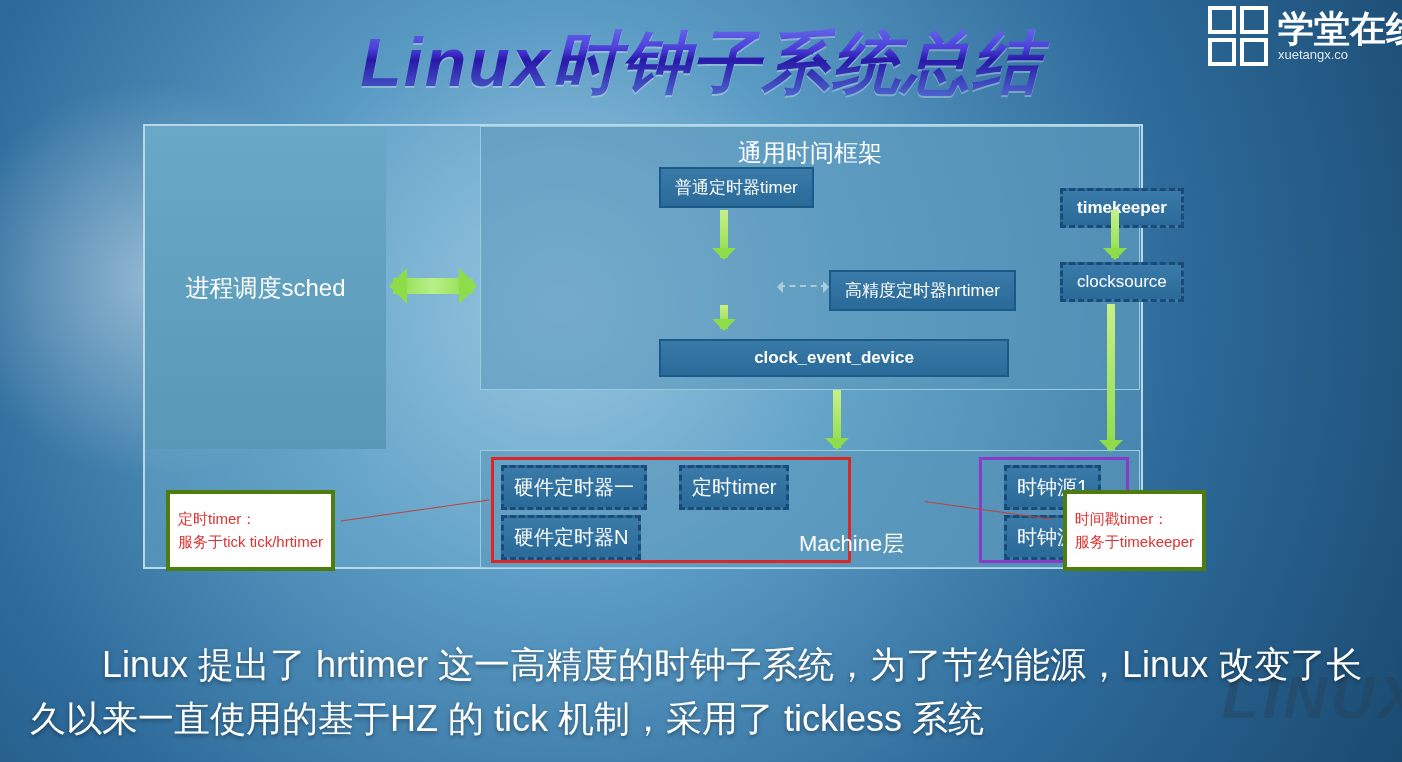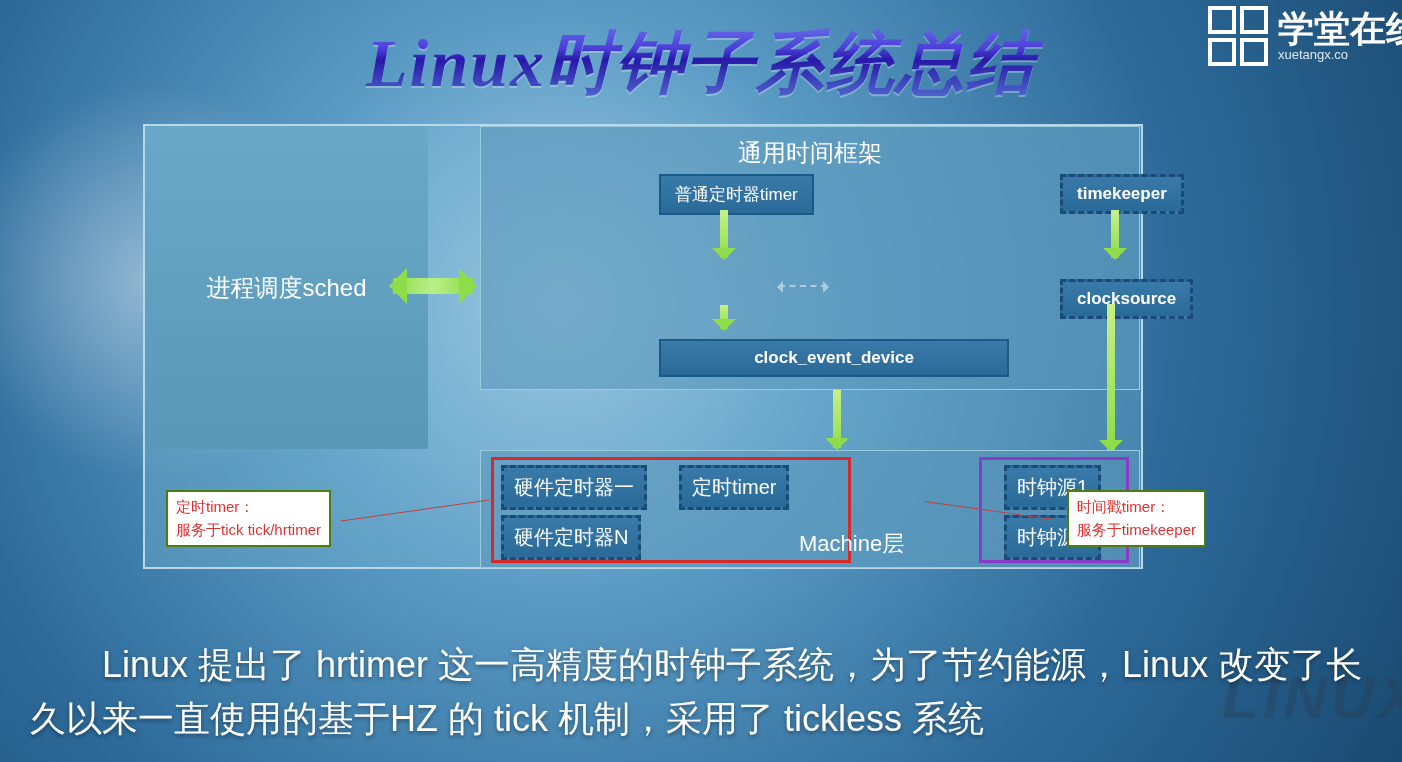--- a/index.html
+++ b/index.html
@@ -9,49 +9,49 @@
   font-family: "Microsoft YaHei", sans-serif;
   position: relative; overflow: hidden;
 }
 .glow { position:absolute; width:400px; height:400px; border-radius:50%;
   background: radial-gradient(circle, rgba(255,255,255,0.4) 0%, transparent 70%);
   top:80px; left:-50px; pointer-events:none; }
 .title { text-align:center; font-size:68px; font-weight:bold; font-style:italic;
   background: linear-gradient(180deg,#8a9cff 0%,#4a3dd8 45%,#2818a8 55%,#5a7dd8 100%);
   -webkit-background-clip:text; background-clip:text; color:transparent;
   padding-top:18px; letter-spacing:2px;
-  filter: drop-shadow(0 2px 0 rgba(255,255,255,0.3)); font-family: Liberation Serif, serif; }
+  filter: drop-shadow(0 2px 0 rgba(255,255,255,0.3)); }
 .logo-br { position:absolute; right:-20px; top:6px; display:flex; align-items:center; gap:10px; color:#fff; }
 .logo-grid { display:grid; grid-template-columns:28px 28px; gap:4px; }
 .logo-grid span { width:28px; height:28px; border:4px solid; background:transparent; }
 .lq1{border-color:#7eb83a}.lq2{border-color:#e25a2a}.lq3{border-color:#e25a2a}.lq4{border-color:#3a8ab8}
 .logo-txt { font-size:36px; font-weight:bold; line-height:1; }
 .logo-sub { font-size:13px; opacity:0.85; }
 .diagram { position:absolute; top:124px; left:143px; width:1000px; height:445px;
   border:2px solid #b8d8e8; background:rgba(120,180,210,0.35); }
-.sched-box { position:absolute; top:0; left:0; width:283px; height:323px;
+.sched-box { position:absolute; top:0; left:0; width:241px; height:323px;
   background: linear-gradient(180deg,#6aa8c8,#5a98b8); display:flex; align-items:center; justify-content:center;
   color:#fff; font-size:24px; }
 .arrow-h { position:absolute; top:152px; left:248px; width:80px; height:16px;
   background:linear-gradient(90deg,#8edc4a,#b8f088,#8edc4a); }
 .arrow-h::before,.arrow-h::after{content:"";position:absolute;top:-10px;width:0;height:0;border:18px solid transparent}
 .arrow-h::before{left:-22px;border-right-color:#8edc4a}
 .arrow-h::after{right:-22px;border-left-color:#8edc4a}
 .frame-common { position:absolute; top:0; left:335px; width:660px; height:264px;
   background:rgba(90,150,185,0.55); border:1px solid #9acce0; }
 .frame-title { text-align:center; color:#fff; font-size:24px; padding:10px 0; }
 .node { position:absolute; background:linear-gradient(180deg,#3a7aa8,#2a6a98);
   border:2px solid #1a5a88; color:#fff; font-size:17px; display:flex; align-items:center; justify-content:center;
   padding:7px 14px; white-space:nowrap; }
 .node.dashed { border:3px dashed #1a4a78; background:linear-gradient(180deg,#3a7aa8,#2a6a98); }
-.timer-node{top:47px;left:178px}
+.timer-node{top:40px;left:178px}
 .tick-node{top:143px;left:189px;font-weight:bold}
 .hrtimer-node{top:143px;left:348px}
-.tk-node{top:47px;left:579px;font-weight:bold}
-.cs-node{top:152px;left:579px;font-weight:bold}
+.tk-node{top:61px;left:579px;font-weight:bold}
+.cs-node{top:135px;left:579px;font-weight:normal}
 .ced-node{top:212px;left:178px;width:350px;font-weight:bold}
 .av { position:absolute; width:8px; background:linear-gradient(180deg,#c8f088,#8edc4a); }
 .av::after{content:"";position:absolute;bottom:-14px;left:-8px;width:0;height:0;border:12px solid transparent;border-top-color:#8edc4a}
 .av1{top:83px;left:239px;height:48px}
 .av2{top:178px;left:239px;height:24px}
 .av3{top:83px;left:630px;height:48px}
 .dline{position:absolute;top:158px;left:298px;width:48px;border-top:2px dashed #aaccdd}
 .dline::before,.dline::after{content:"";position:absolute;top:-6px;width:0;height:0;border:6px solid transparent}
 .dline::before{left:-8px;border-right-color:#aaccdd}
 .dline::after{right:-8px;border-left-color:#aaccdd}
@@ -62,21 +62,21 @@
 .cs-group{position:absolute;top:6px;right:10px;width:150px;height:106px;border:3px solid #8a3ac8}
 .mnode { position:absolute; background:linear-gradient(180deg,#3a7aa8,#2a6a98);
   border:3px dashed #1a4a78; color:#fff; font-size:20px; display:flex; align-items:center; justify-content:center;
   padding:6px 10px; white-space:nowrap; }
 .hw1{top:14px;left:20px}.hw2{top:14px;left:198px}.hw3{top:64px;left:20px}
 .cs1{top:14px;right:38px}.cs2{top:64px;right:38px}
 .av4{position:absolute;top:264px;left:688px;width:8px;height:58px;background:linear-gradient(180deg,#c8f088,#8edc4a)}
 .av4::after{content:"";position:absolute;bottom:-14px;left:-8px;border:12px solid transparent;border-top-color:#8edc4a}
 .av5{position:absolute;top:178px;left:962px;width:8px;height:146px;background:linear-gradient(180deg,#c8f088,#8edc4a)}
 .av5::after{content:"";position:absolute;bottom:-14px;left:-8px;border:12px solid transparent;border-top-color:#8edc4a}
-.note-l,.note-r{position:absolute;background:#fff;border:2px solid #4d7c0f;font-size:15px;padding:4px 8px;line-height:1.5}
+.note-l,.note-r{position:absolute;background:#fff;border:4px solid #4d7c0f;font-size:15px;padding:14px 8px;line-height:1.5}
 .note-l{top:490px;left:166px}
 .note-r{top:490px;right:196px}
 .red{color:#e03030}
 .desc{position:absolute;left:30px;right:30px;bottom:16px;color:#fff;font-size:36px;line-height:1.5;text-indent:2em;
   text-shadow:0 2px 4px rgba(0,0,0,0.4)}
 .watermark{position:absolute;bottom:30px;right:-20px;font-size:60px;font-weight:900;font-style:italic;
   color:rgba(40,60,80,0.35);letter-spacing:4px;font-family:Arial}
 .lthin{position:absolute;background:#c04040;height:1px}
 .ll1{top:510px;left:340px;width:150px;transform:rotate(-8deg)}
 .ll2{top:510px;right:348px;width:130px;transform:rotate(8deg)}
@@ -100,20 +100,21 @@
   </div>
 </div>
 
 <div class="diagram">
   <div class="sched-box">进程调度sched</div>
   <div class="arrow-h"></div>
 
   <div class="frame-common">
     <div class="frame-title">通用时间框架</div>
     <div class="node timer-node">普通定时器timer</div>
+    <div class="node hrtimer-node">高精度定时器hrtimer</div>
     <div class="node dashed tk-node">timekeeper</div>
     <div class="node dashed cs-node">clocksource</div>
     <div class="node ced-node">clock_event_device</div>
     <div class="av av1"></div>
     <div class="av av2"></div>
     <div class="av av3"></div>
     <div class="dline"></div>
   </div>
 
   <div class="av4"></div>

